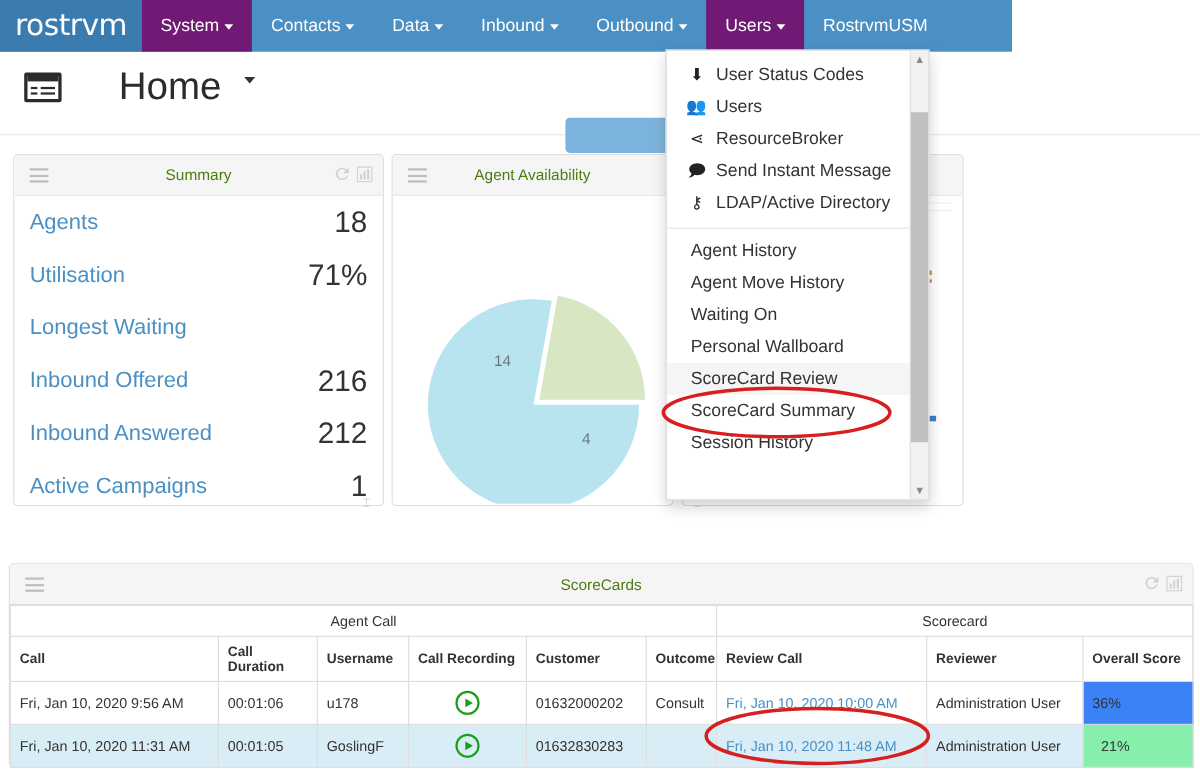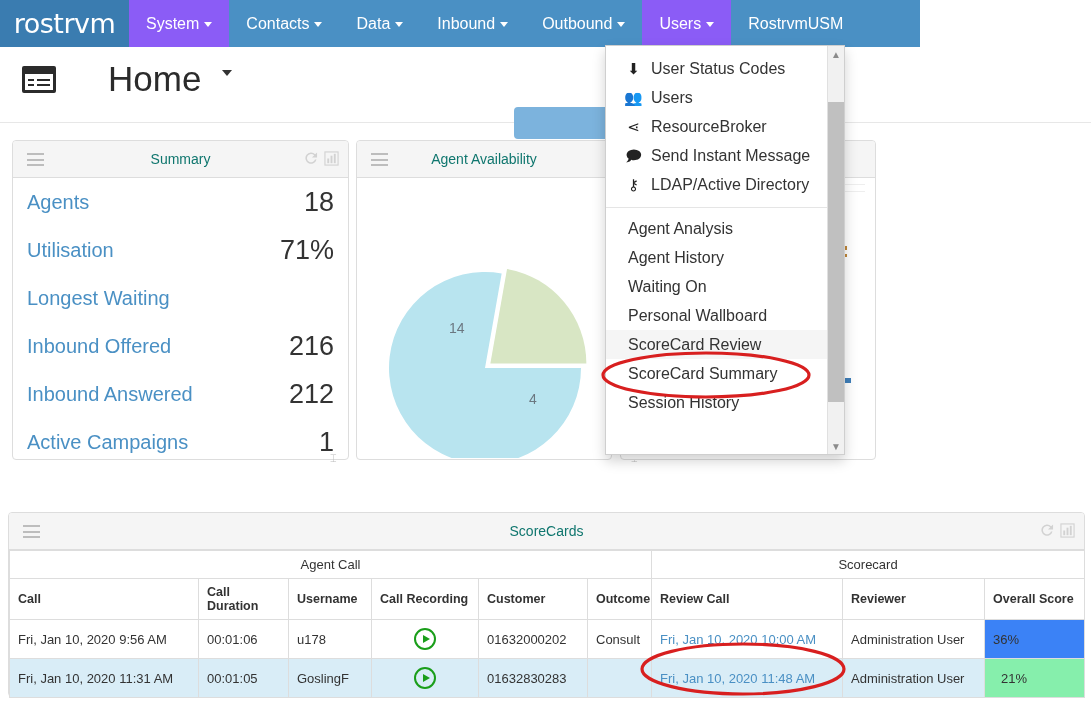--- a/index.html
+++ b/index.html
@@ -26,21 +26,21 @@
     display:flex; align-items:center; justify-content:center;
     font-size: 27px; letter-spacing:-0.5px; font-weight:400;
     font-family:"DejaVu Sans", sans-serif;
   }
   .nav-item {
     display:flex; align-items:center; justify-content:center;
     padding: 0 17px;
     color:#ffffff; font-size:16px;
     height:47px; cursor:pointer; white-space:nowrap;
   }
-  .nav-item.dark { background:#8b5cf6;justify-content:center; }
+  .nav-item.dark { background:#701a75;justify-content:center; }
   .caret {
     display:inline-block; margin-left:5px;
     width:0;height:0;border-left:4px solid transparent;
     border-right:4px solid transparent;border-top:5px solid #fff;
     position:relative; top:1px;
   }
 
   
   .page-header {
     position:absolute; top:47px; left:0; width:1091px; height:76px;
@@ -73,21 +73,21 @@
   .panel {
     position:absolute;
     background:#fff; border:1px solid #ddd; border-radius:4px;
   }
   .panel-head {
     height:37px; background:#f5f5f5; border-bottom:1px solid #ddd;
     display:flex; align-items:center; position:relative;
     border-radius:3px 3px 0 0;
   }
   .panel-title {
-    flex:1; text-align:center; font-size:14px; color:#0f766e;
+    flex:1; text-align:center; font-size:14px; color:#4d7c0f;
   }
   .ham {
     position:absolute; left:14px; top:12px; width:17px; height:13px;
   }
   .ham i { display:block; height:2px; background:#bdbdbd; margin-bottom:3.5px; }
   .head-icons { position:absolute; right:9px; top:10px; display:flex; gap:6px; align-items:center; }
   .icon-refresh, .icon-chart { opacity:.38; }
 
   
   #panel-summary { left:12px; top:140px; width:337px; height:320px; overflow:hidden; }
@@ -320,24 +320,24 @@
         <div class="dd-item">
           <span class="gi">🗩</span>
           <span>Send Instant Message</span>
         </div>
         <div class="dd-item">
           <span class="gi">⚷</span>
           <span>LDAP/Active Directory</span>
         </div>
         <div class="dd-sep"></div>
         <div class="dd-item">
-          <span style="padding-left: 4px;">Agent Analysis</span>
-        </div>
-        <div class="dd-item">
           <span style="padding-left: 4px;">Agent History</span>
+        </div>
+        <div class="dd-item">
+          <span style="padding-left: 4px;">Agent Move History</span>
         </div>
         <div class="dd-item">
           <span style="padding-left: 4px;">Waiting On</span>
         </div>
         <div class="dd-item">
           <span style="padding-left: 4px;">Personal Wallboard</span>
         </div>
         <div class="dd-item hl">
           <span style="padding-left: 4px;">ScoreCard Review</span>
         </div>

